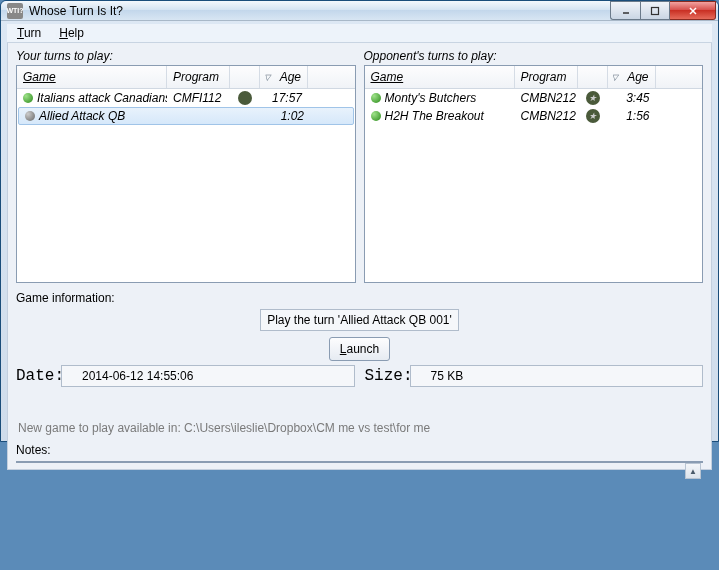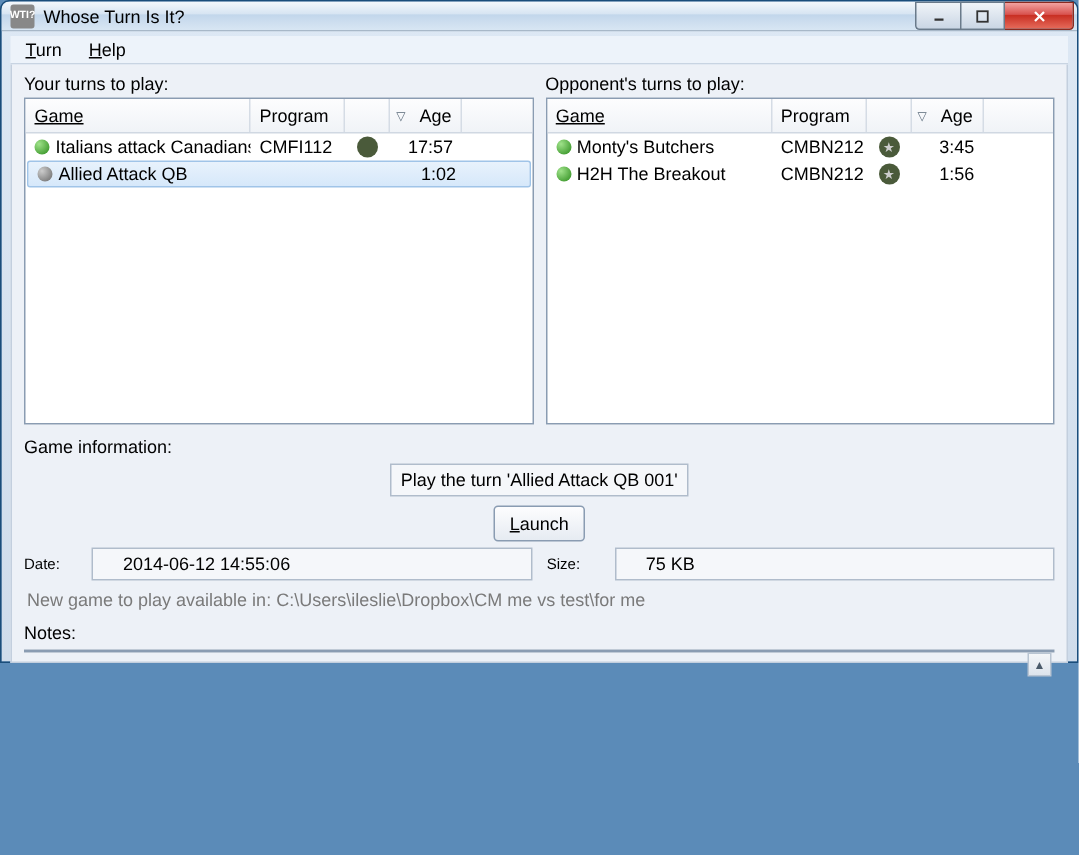--- a/index.html
+++ b/index.html
@@ -78,21 +78,21 @@
   flex: 1;
   background: #edf1f7;
   margin: 0 6px 6px 6px;
   padding: 6px 8px;
   display: flex;
   flex-direction: column;
   gap: 4px;
   border: 1px solid #c3cfde;
   border-top: none;
 }
-.panels { display: flex; gap: 8px; }
+.panels { display: flex; gap: 8px; font-style: italic; }
 .panel { flex: 1; display: flex; flex-direction: column; }
 .panel-label { font-size: 12px; color: #000; margin-bottom: 2px; }
 .listview {
   border: 1px solid #8a9cb2;
   background: #fff;
   height: 218px;
   display: flex;
   flex-direction: column;
   overflow: hidden;
 }
@@ -166,31 +166,31 @@
 .launch-btn {
   padding: 3px 10px;
   border: 1px solid #8a9cb2;
   background: linear-gradient(#fdfdfe, #e6ebf2);
   border-radius: 3px;
   cursor: pointer;
   height: 24px;
   font-size: 12px;
 }
 .meta-row { display: flex; gap: 10px; align-items: center; }
-.meta-row .lbl { font-size: 10px; width: 35px; }
+.meta-row .lbl { font-size: 16px; width: 35px; font-family: Liberation Mono, monospace; }
 .meta-box {
   border: 1px solid #b0bccb;
   background: #f5f7fa;
   padding: 3px 20px;
   height: 22px;
   display: flex;
   align-items: center;
   font-size: 12px;
 }
-.status-line { color: #7a7a7a; font-size: 12px; padding: 2px 2px; }
+.status-line { color: #7a7a7a; font-size: 12px; padding: 2px 2px; margin-top: 28px; }
 .notes-label { font-size: 12px; margin-top: 2px; }
 .notes-area {
   flex: 1;
   border: 1px solid #8a9cb2;
   background: #fff;
   position: relative;
 }
 .notes-area .scroll-up {
   position: absolute;
   right: 1px; top: 1px;

